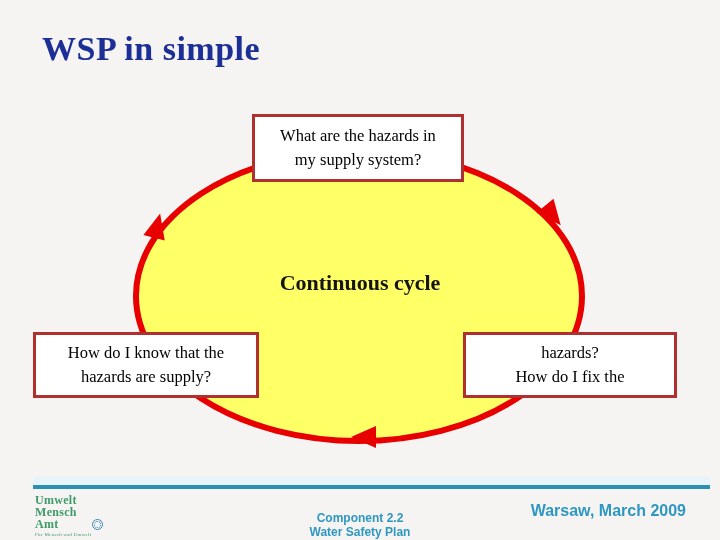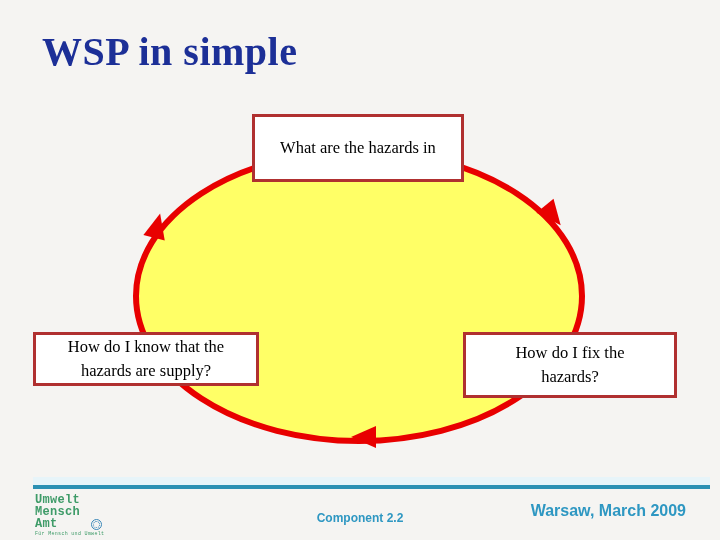--- a/index.html
+++ b/index.html
@@ -2,43 +2,43 @@
 <html><head>
 <meta charset="utf-8">
 <style>
   html,body{margin:0;padding:0;background:#d8d8d8;}
   .slide{
     position:relative;width:720px;height:540px;background:#f5f4f2;
     overflow:hidden;font-family:"Liberation Serif",serif;
   }
   .title{
     position:absolute;left:42px;top:30px;
-    font-size:40px;font-weight:bold;color:#1c2f97;line-height:1.1;
+    font-size:34px;font-weight:bold;color:#1c2f97;line-height:1.1;
     letter-spacing:0.5px;
   }
   .cycle-svg{position:absolute;left:0;top:0;}
   .cycle-label{
     position:absolute;left:0;top:270px;width:720px;text-align:center;
     font-size:22px;font-weight:bold;color:#141414;
   }
   .qbox{
     position:absolute;box-sizing:border-box;background:#ffffff;
     border:3px solid #b03030;display:flex;flex-direction:column;
     justify-content:center;text-align:center;color:#000;
     font-size:16.5px;line-height:24px;
   }
   .qbox.top{left:252px;top:114px;width:212px;height:68px;}
-  .qbox.left{left:33px;top:332px;width:226px;height:54px;}
+  .qbox.left{left:33px;top:332px;width:226px;height:66px;}
   .qbox.right{left:463px;top:332px;width:214px;height:66px;}
   .footer-line{position:absolute;left:33px;top:477px;width:677px;height:12px;}
   .footer-line .light{height:8px;background:#e7f4f9;}
   .footer-line .dark{height:4px;background:#2b90b3;}
   .logo{
     position:absolute;left:35px;top:494px;
-    font-family:Liberation Mono, monospace;font-weight:bold;
+    font-family:Liberation Serif, serif;font-weight:bold;
     font-size:12px;line-height:12px;color:#3e9b68;letter-spacing:0.3px;
   }
   .logo-amt{display:flex;align-items:center;gap:28px;}
   .emblem{
     display:inline-block;width:9px;height:9px;border:1.5px solid #3a87b8;
     border-radius:50%;margin-left:5px;position:relative;box-sizing:content-box;
   }
   .emblem::after{
     content:"";position:absolute;left:1px;top:1px;right:1px;bottom:1px;
     border-radius:50%;border:1px dotted #3a87b8;
@@ -62,49 +62,52 @@
 
   <div class="title">WSP in simple</div>
 
   <svg class="cycle-svg" width="720" height="540" viewBox="0 0 720 540">
     <ellipse cx="359" cy="296" rx="223" ry="145" fill="#ffff66" stroke="#e80000" stroke-width="6"></ellipse>
     <polygon points="17,0 -8,-11 -8,11" fill="#e80000" transform="translate(156,230) rotate(-76)"></polygon>
     <polygon points="17,0 -8,-11 -8,11" fill="#e80000" transform="translate(550,212) rotate(51)"></polygon>
     <polygon points="17,0 -8,-11 -8,11" fill="#e80000" transform="translate(368,437) rotate(180)"></polygon>
   </svg>
 
+  <div class="cycle-label">Continuous cycle</div>
 
   <div class="qbox top">
     <div>What are the hazards in</div>
+    <div>my supply system?</div>
   </div>
 
   <div class="qbox left">
     <div>How do I know that the</div>
     <div>hazards are supply?</div>
   </div>
 
   <div class="qbox right">
+    <div>hazards?</div>
     <div>How do I fix the</div>
-    <div>hazards?</div>
   </div>
 
   <div class="footer-line">
     <div class="light"></div>
     <div class="dark"></div>
   </div>
 
   <div class="logo">
     <div>Umwelt</div>
     <div>Mensch</div>
     <div class="logo-amt">
       <span>Amt</span>
       <span class="emblem"></span>
     </div>
     <div class="tagline">Für Mensch und Umwelt</div>
   </div>
 
   <div class="footer-center">
     <div>Component 2.2</div>
+    <div>Water Safety Plan</div>
   </div>
 
   <div class="footer-right">Warsaw, March 2009</div>
 
 </div>
 
 </body></html>

